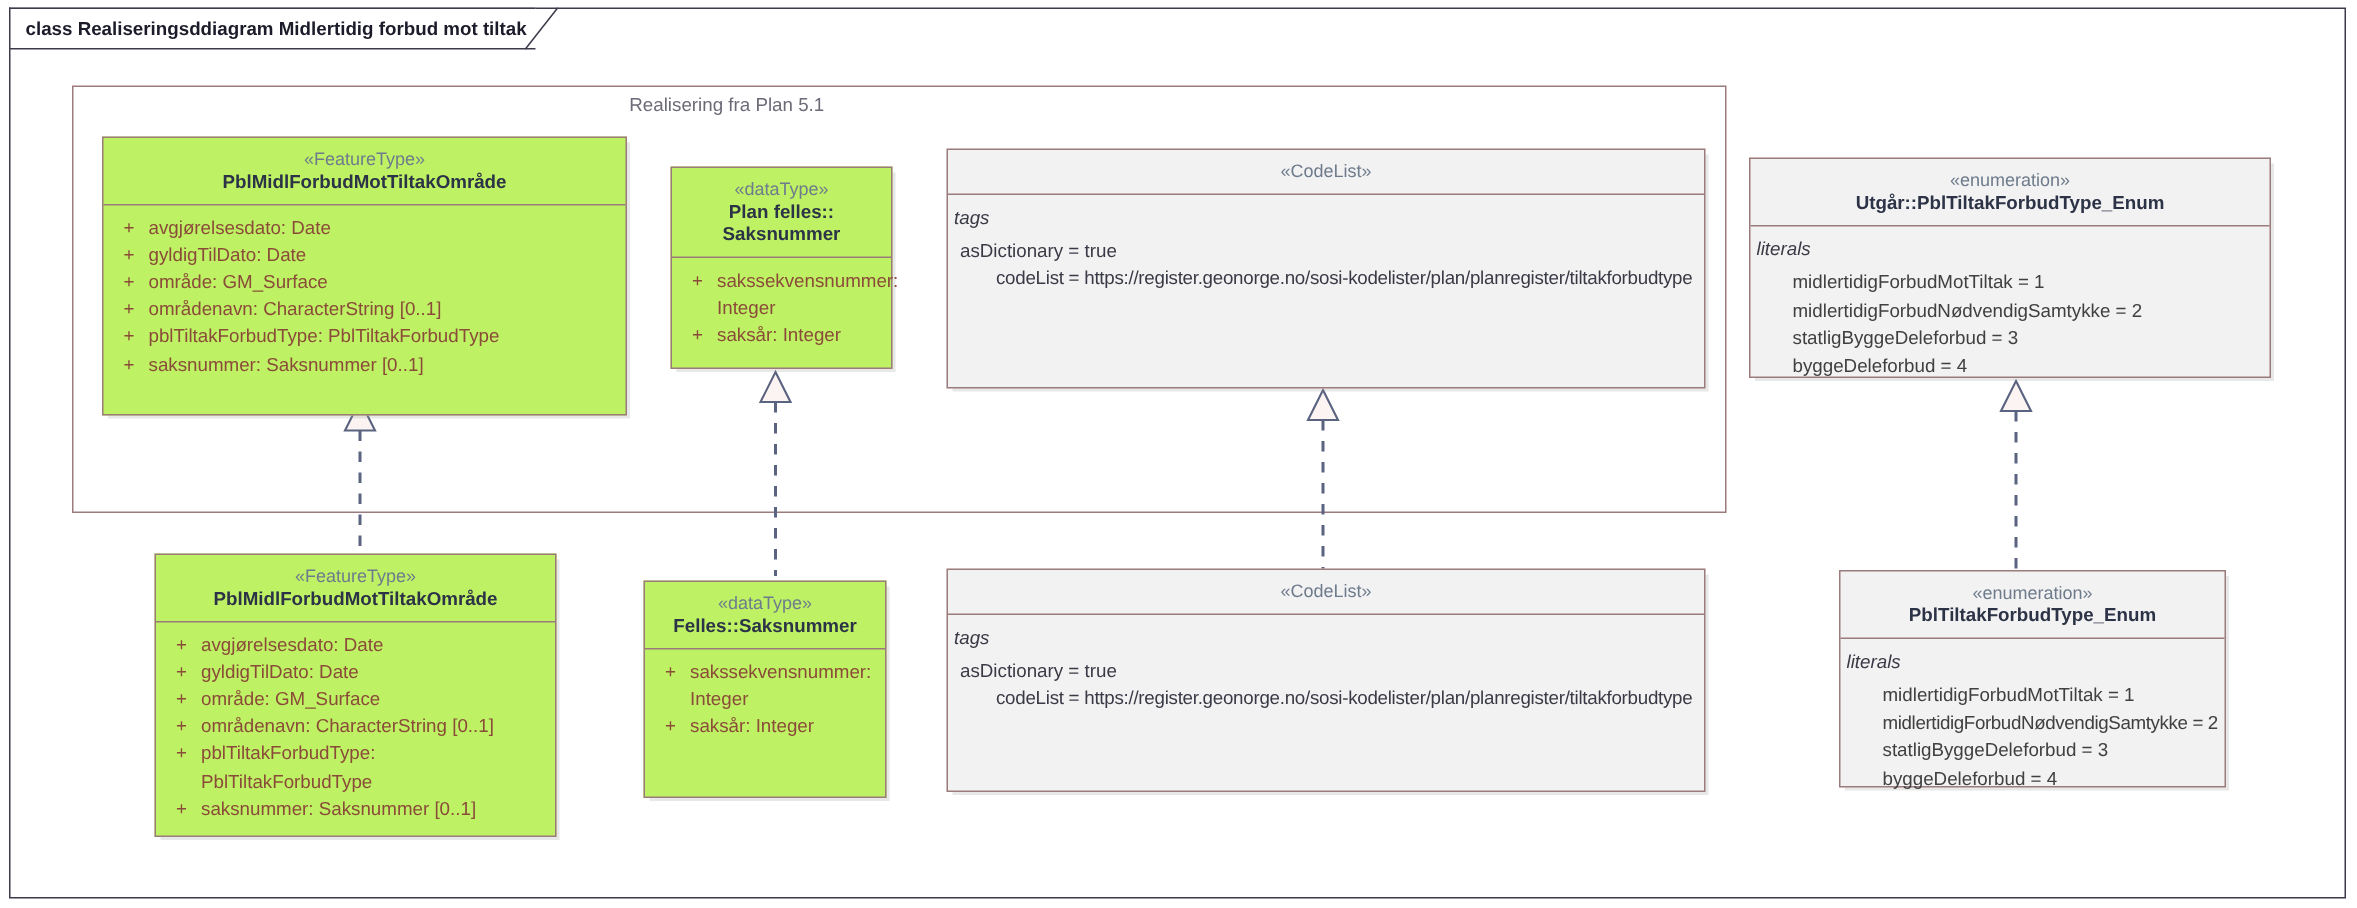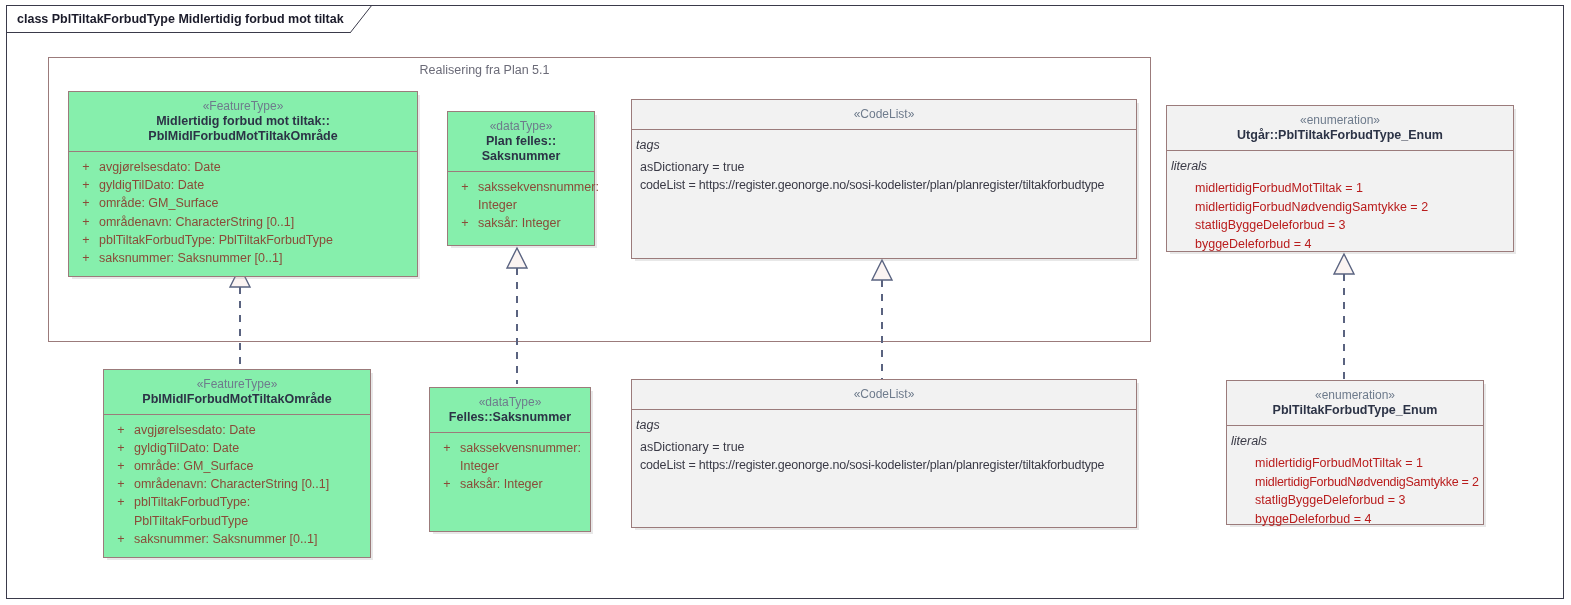--- a/index.html
+++ b/index.html
@@ -77,21 +77,21 @@
     font-size: 12.5px;
     color: #6b6b78;
     z-index: 2;
   }
 
   
   .uml {
     position: absolute;
     box-sizing: border-box;
     border: 1px solid #9b7b7b;
-    background: #86efac;
+    background: #bef264;
     box-shadow: 3px 3px 0 -1px rgba(150,150,150,0.22);
     z-index: 3;
   }
   .uml.shaded {
     background: #f2f2f2;
   }
   .uml-header {
     padding: 7px 6px 7px 6px;
     text-align: center;
     border-bottom: 1px solid #9b7b7b;
@@ -137,24 +137,25 @@
   }
   .tag-row {
     font-size: 12.5px;
     color: #3a3a46;
     padding-left: 4px;
     line-height: 1.5;
     white-space: nowrap;
   }
   .tag-row.squeeze {
     letter-spacing: -0.18px;
+    margin-left: 24px;
   }
   .lit-row {
     font-size: 12.5px;
-    color: #b91c1c;
+    color: #404040;
     padding-left: 24px;
     line-height: 1.5;
     white-space: nowrap;
   }
   .lit-row.tight {
     letter-spacing: -0.25px;
   }
 
   
   .conn {
@@ -162,21 +163,21 @@
     z-index: 1;
   }
 </style>
 </head>
 <body>
 
 <div id="canvas">
 
   <div class="diagram-frame"></div>
   <div class="frame-tab">
-    <span>class PblTiltakForbudType Midlertidig forbud mot tiltak</span>
+    <span>class Realiseringsddiagram Midlertidig forbud mot tiltak</span>
   </div>
   <svg class="frame-tab-slant" viewBox="0 0 22 28">
     <path d="M0,28 L22,0" stroke="#3a3a4a" stroke-width="1" fill="none"></path>
   </svg>
 
   <div class="package-box"></div>
   <div class="package-label">Realisering fra Plan 5.1</div>
 
   <svg class="conn" style="left:218px; top:265px; width:44px; height:112px;" viewBox="0 0 44 112">
     <polygon points="22,2 32,22 12,22" fill="#fbf4f2" stroke="#5a6380" stroke-width="1.4"></polygon>
@@ -194,21 +195,20 @@
   </svg>
 
   <svg class="conn" style="left:1322px; top:252px; width:44px; height:128px;" viewBox="0 0 44 128">
     <polygon points="22,2 32,22 12,22" fill="#fbf4f2" stroke="#5a6380" stroke-width="1.4"></polygon>
     <line x1="22" y1="22" x2="22" y2="128" stroke="#5a6380" stroke-width="2" stroke-dasharray="7,7"></line>
   </svg>
 
   <div class="uml" style="left:68px; top:91px; width:350px; height:186px;">
     <div class="uml-header">
       <span class="stereotype">«FeatureType»</span>
-      <span class="cls-name">Midlertidig forbud mot tiltak::</span>
       <span class="cls-name">PblMidlForbudMotTiltakOmråde</span>
     </div>
     <div class="compartment">
       <div class="attr-row">
         <span class="attr-vis">+</span>
         <span class="attr-text">avgjørelsesdato: Date</span>
       </div>
       <div class="attr-row">
         <span class="attr-vis">+</span>
         <span class="attr-text">gyldigTilDato: Date</span>

